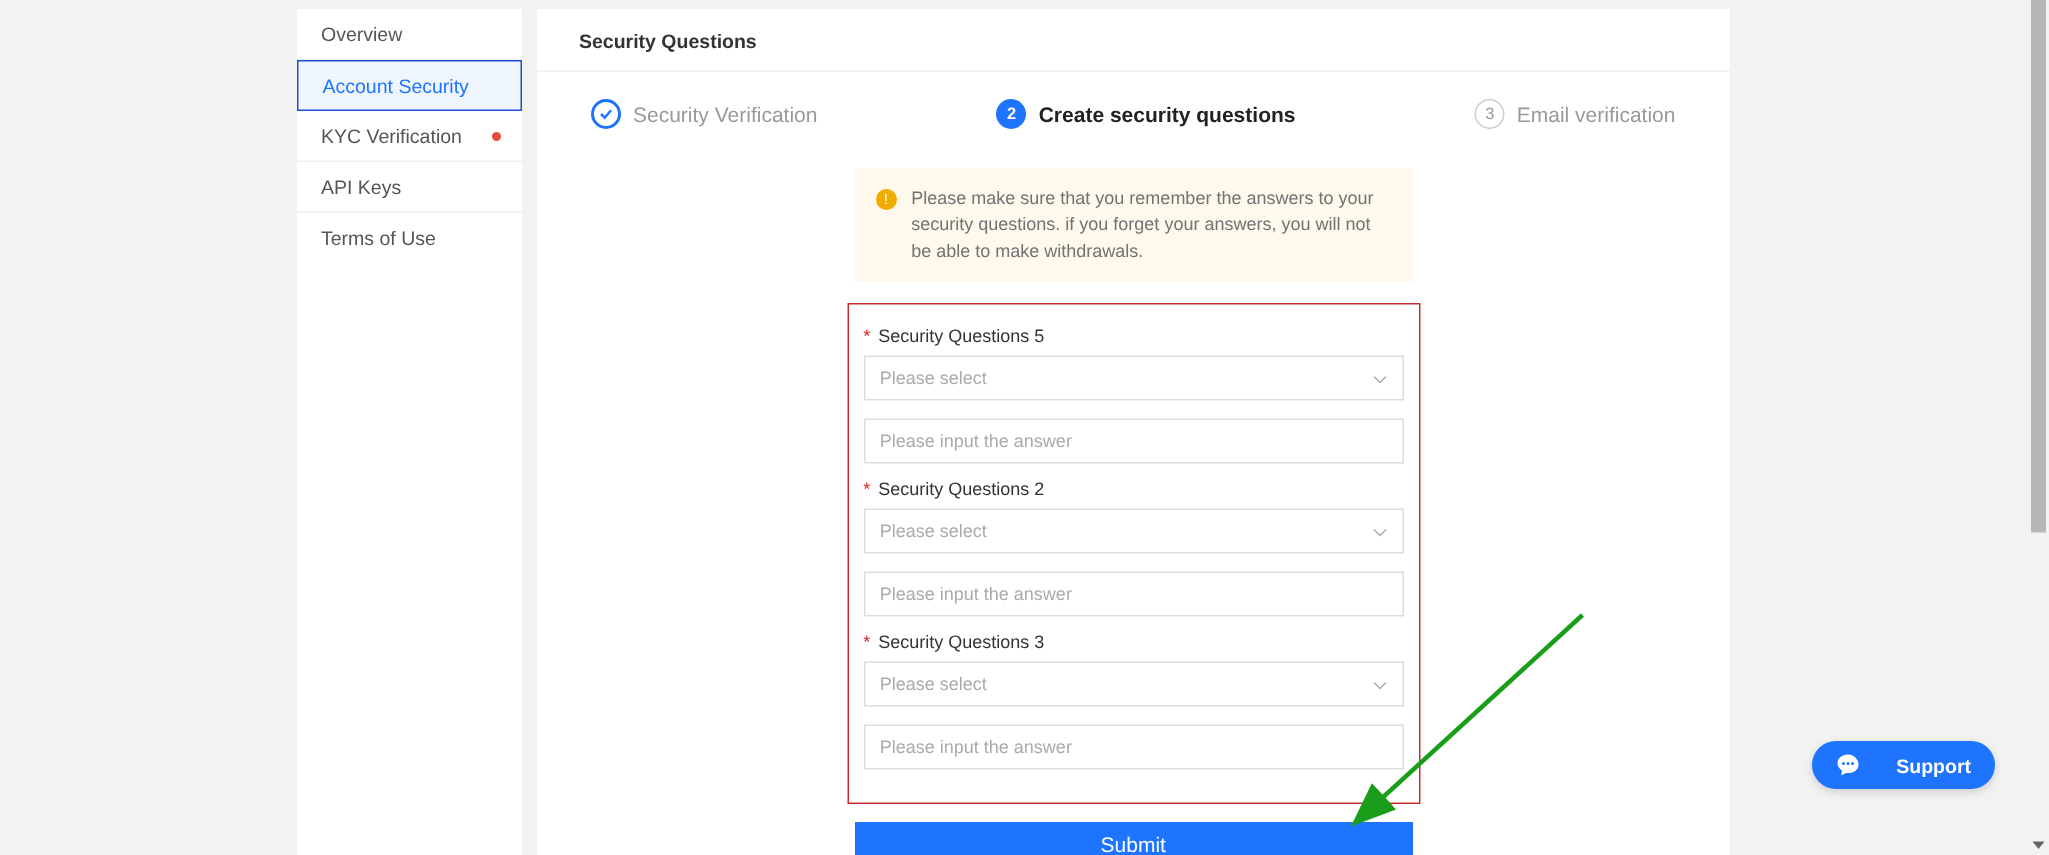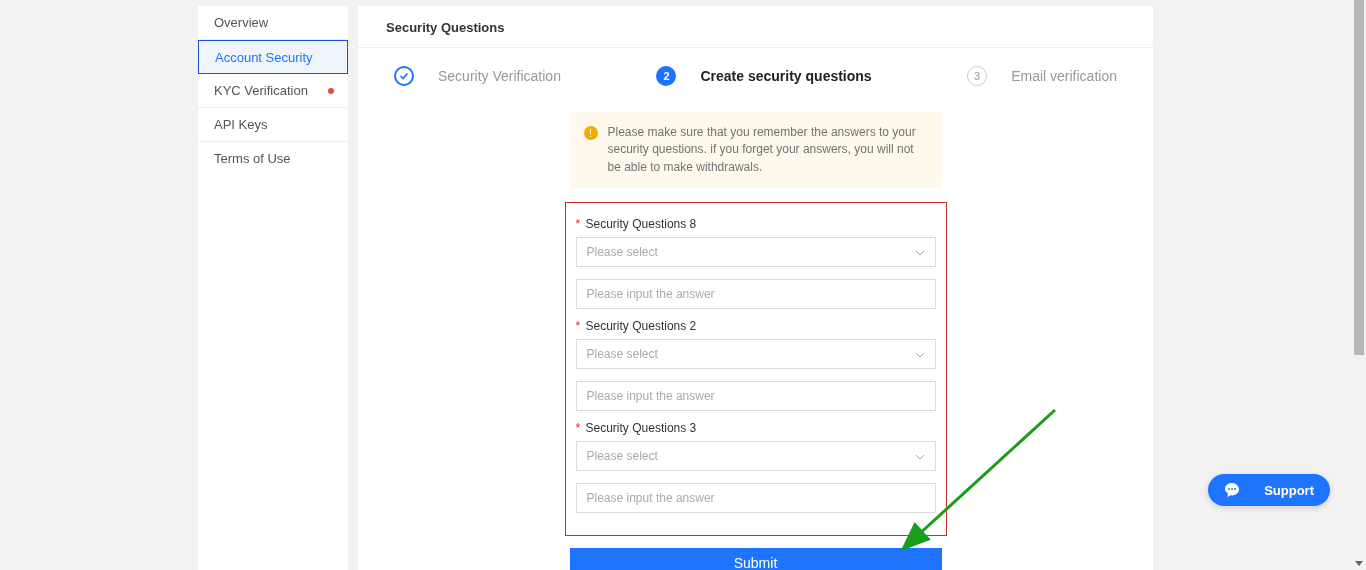--- a/index.html
+++ b/index.html
@@ -59,21 +59,21 @@
     border-bottom: 1px solid #eee;
   }
   .stepper {
     display: flex;
     justify-content: space-between;
     padding: 18px 36px 8px 36px;
   }
   .step {
     display: flex;
     align-items: center;
-    gap: 24px;
+    gap: 8px;
     color: #999;
     font-size: 14px;
     font-weight: 500;
   }
   .step.completed .circle {
     border: 2px solid #1e74ff;
     background: #fff;
   }
   .step.active { color: #222; font-weight: 600; }
   .step.active .circle {
@@ -195,21 +195,21 @@
     bottom: 4px;
     width: 0; height: 0;
     border-left: 4px solid transparent;
     border-right: 4px solid transparent;
     border-top: 5px solid #666;
   }
   
   .support-pill {
     position: absolute;
     right: 36px;
-    bottom: 64px;
+    bottom: 44px;
     background: #1e74ff;
     color: #fff;
     border-radius: 20px;
     padding: 8px 16px;
     display: flex;
     align-items: center;
     gap: 24px;
     font-weight: 600;
     font-size: 13px;
     cursor: pointer;
@@ -268,21 +268,21 @@
     <div class="notice">
       <span class="icon">!</span>
       <span class="notice-text">Please make sure that you remember the answers to your security questions. if you forget your answers, you will not be able to make withdrawals.</span>
     </div>
 
     <div class="form-box">
 
       <div class="group">
         <div class="label">
           <span class="req">*</span>
-          <span>Security Questions 8</span>
+          <span>Security Questions 5</span>
         </div>
         <div class="select">
           <span>Please select</span>
           <span class="chev">
             <svg width="10" height="6" viewBox="0 0 10 6">
                 <path d="M1 1 L5 5 L9 1" stroke="#aaa" stroke-width="1" fill="none"></path>
               </svg>
           </span>
         </div>
         <input class="answer" placeholder="Please input the answer" style="">

